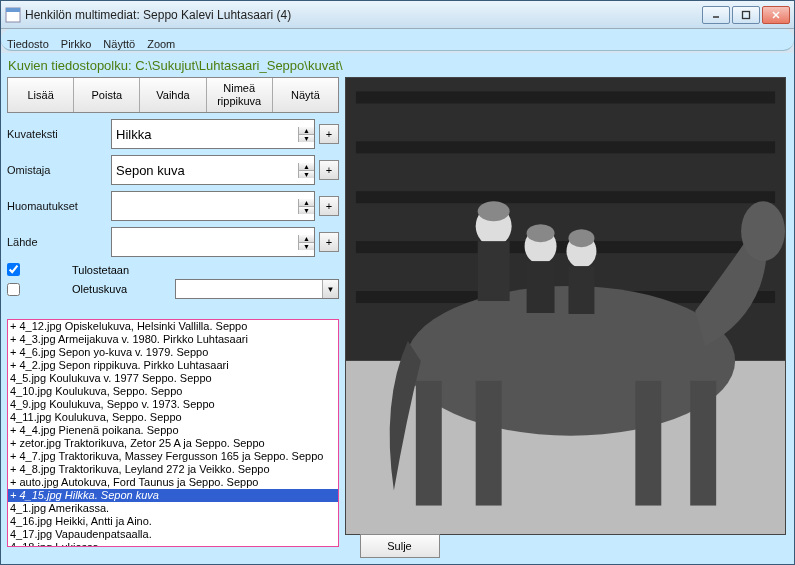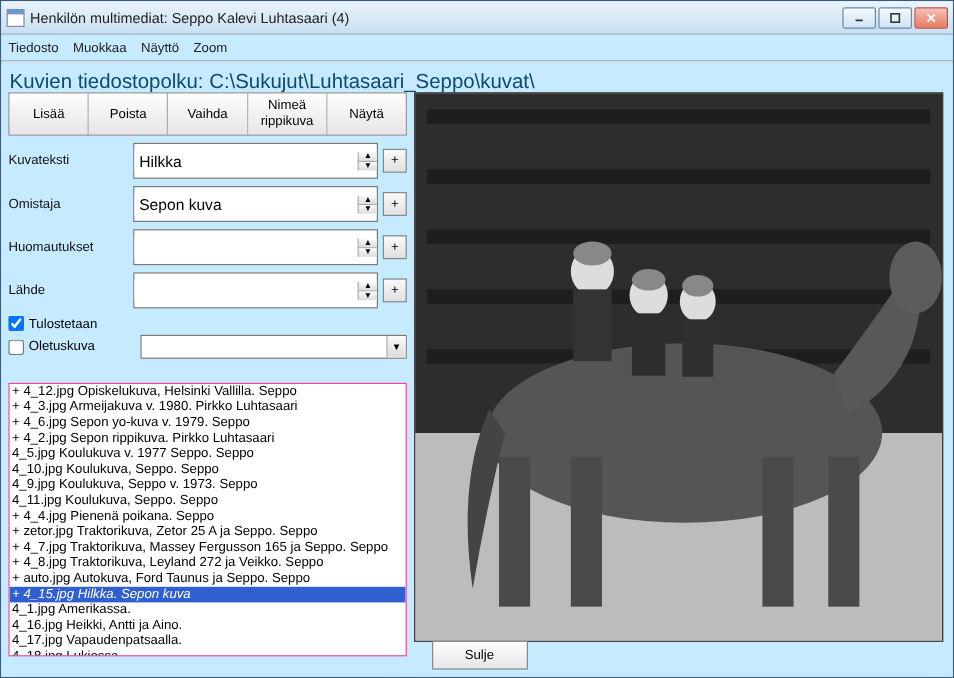--- a/index.html
+++ b/index.html
@@ -5,38 +5,38 @@
 * { box-sizing: border-box; margin: 0; padding: 0; font-family: "Segoe UI", Tahoma, sans-serif; font-size: 11px; }
 body { background: #d4e4f0; width: 795px; height: 565px; overflow: hidden; }
 .window { width: 795px; height: 565px; border: 1px solid #3a5a7a; background: #d4e4f0; position: relative; }
 .titlebar { height: 28px; background: linear-gradient(#eaf4fc,#c8dff0); display: flex; align-items: center; padding: 0 4px; border-bottom: 1px solid #9ab; }
 .titlebar .icon { width: 16px; height: 16px; margin-right: 4px; }
 .titlebar .icon svg { width: 16px; height: 16px; }
 .titlebar .title { flex: 1; color: #222; font-size: 12px; }
 .titlebar .win-btns { display: flex; gap: 2px; }
 .titlebar .win-btn { width: 28px; height: 18px; border: 1px solid #6a8aab; border-radius: 2px; display: flex; align-items: center; justify-content: center; background: linear-gradient(#f4f9fd,#d0e4f4); cursor: default; }
 .titlebar .win-btn.close { background: linear-gradient(#f6c1b8,#e97862); border-color: #c1523d; color: #fff; }
-.menubar { height: 22px; background: #c6eaff; display: flex; align-items: center; padding: 0 6px; gap: 12px; border-bottom: 1px solid #9bc; }
+.menubar { height: 22px; background: #c6eaff; display: flex; align-items: flex-end; padding: 0 6px; gap: 12px; border-bottom: 1px solid #9bc; border-radius: 11px; }
 .menubar span { color: #222; cursor: default; }
 .content { position: absolute; top: 52px; left: 0; right: 0; bottom: 0; background: #c6eaff; padding: 5px; }
-.pathrow { font-size: 17px; color: #0c4a6e; margin-bottom: 4px; padding-left: 2px; }
+.pathrow { font-size: 13px; color: #4d7c0f; margin-bottom: 4px; padding-left: 2px; }
 .panel-left { position: absolute; left: 6px; top: 24px; width: 332px; }
 .toolbar { display: flex; border: 1px solid #888; background: #e8e8e8; }
 .toolbar button { flex: 1; height: 34px; border: none; border-right: 1px solid #aaa; background: linear-gradient(#fdfdfd,#e6e6e6); font-size: 11px; cursor: default; padding: 0 2px; line-height: 1.15; }
 .toolbar button:last-child { border-right: none; }
 .form-area { margin-top: 6px; }
 .form-row { display: flex; align-items: center; margin-bottom: 6px; }
 .form-row label { width: 104px; color: #111; }
 .form-row .combo { flex: 1; height: 30px; background: #fff; border: 1px solid #7a7a7a; position: relative; display: flex; align-items: center; }
 .form-row .combo input { border: none; flex: 1; padding: 2px 4px; font-size: 13px; font-weight: normal; outline: none; }
 .form-row .combo .spin { width: 16px; display: flex; flex-direction: column; }
 .form-row .combo .spin span { flex: 1; background: linear-gradient(#fafafa,#dcdcdc); border-left: 1px solid #aaa; font-size: 7px; display: flex; align-items: center; justify-content: center; cursor: default; }
 .form-row .combo .spin span:first-child { border-bottom: 1px solid #aaa; }
 .form-row .plus { width: 20px; height: 20px; margin-left: 4px; background: linear-gradient(#fafafa,#e0e0e0); border: 1px solid #888; display: flex; align-items: center; justify-content: center; cursor: default; }
-.chk-row { display: flex; align-items: center; margin-bottom: 3px; }
+.chk-row { display: flex; align-items: center; margin-bottom: 3px; gap: 48px; }
 .chk-row input { margin-right: 4px; }
 .chk-row .combo2 { margin-left: auto; width: 222px; height: 20px; border: 1px solid #7a7a7a; background: #fff; display: flex; align-items: center; }
 .chk-row .combo2 .dd { width: 16px; height: 100%; background: linear-gradient(#fafafa,#dcdcdc); border-left: 1px solid #aaa; display:flex; align-items:center; justify-content:center; font-size:8px; }
 .listbox { margin-top: 20px; height: 228px; background: #fff; border: 1px solid #ec4899; overflow: hidden; font-size: 11px; line-height: 13px; }
 .listbox .item { padding: 0 2px; white-space: nowrap; color: #000; }
 .listbox .item.sel { background: #2f5fd1; color: #fff; font-style: italic; }
 .preview { position: absolute; left: 344px; top: 24px; right: 8px; height: 458px; background: #2b2b2b; border: 1px solid #444; overflow: hidden; }
 .preview svg { width: 100%; height: 100%; display: block; }
 .close-btn-row { position: absolute; bottom: 6px; left: 4px; right: 0; display: flex; justify-content: center; }
 .close-btn-row button { width: 80px; height: 24px; background: linear-gradient(#fdfdfd,#e6e6e6); border: 1px solid #888; cursor: default; }
@@ -68,21 +68,21 @@
           <svg width="10" height="10">
             <line x1="2" y1="2" x2="8" y2="8" stroke="#fff" stroke-width="1.5"></line>
             <line x1="8" y1="2" x2="2" y2="8" stroke="#fff" stroke-width="1.5"></line>
           </svg>
         </div>
     </div>
   </div>
 
   <div class="menubar">
     <span>Tiedosto</span>
-    <span>Muokkaa</span>
+    <span>Pirkko</span>
     <span>Näyttö</span>
     <span>Zoom</span>
   </div>
 
   <div class="content">
     <div class="pathrow">Kuvien tiedostopolku: C:\Sukujut\Luhtasaari_Seppo\kuvat\</div>
 
     <div class="panel-left">
       <div class="toolbar">
         <button>Lisää</button>

